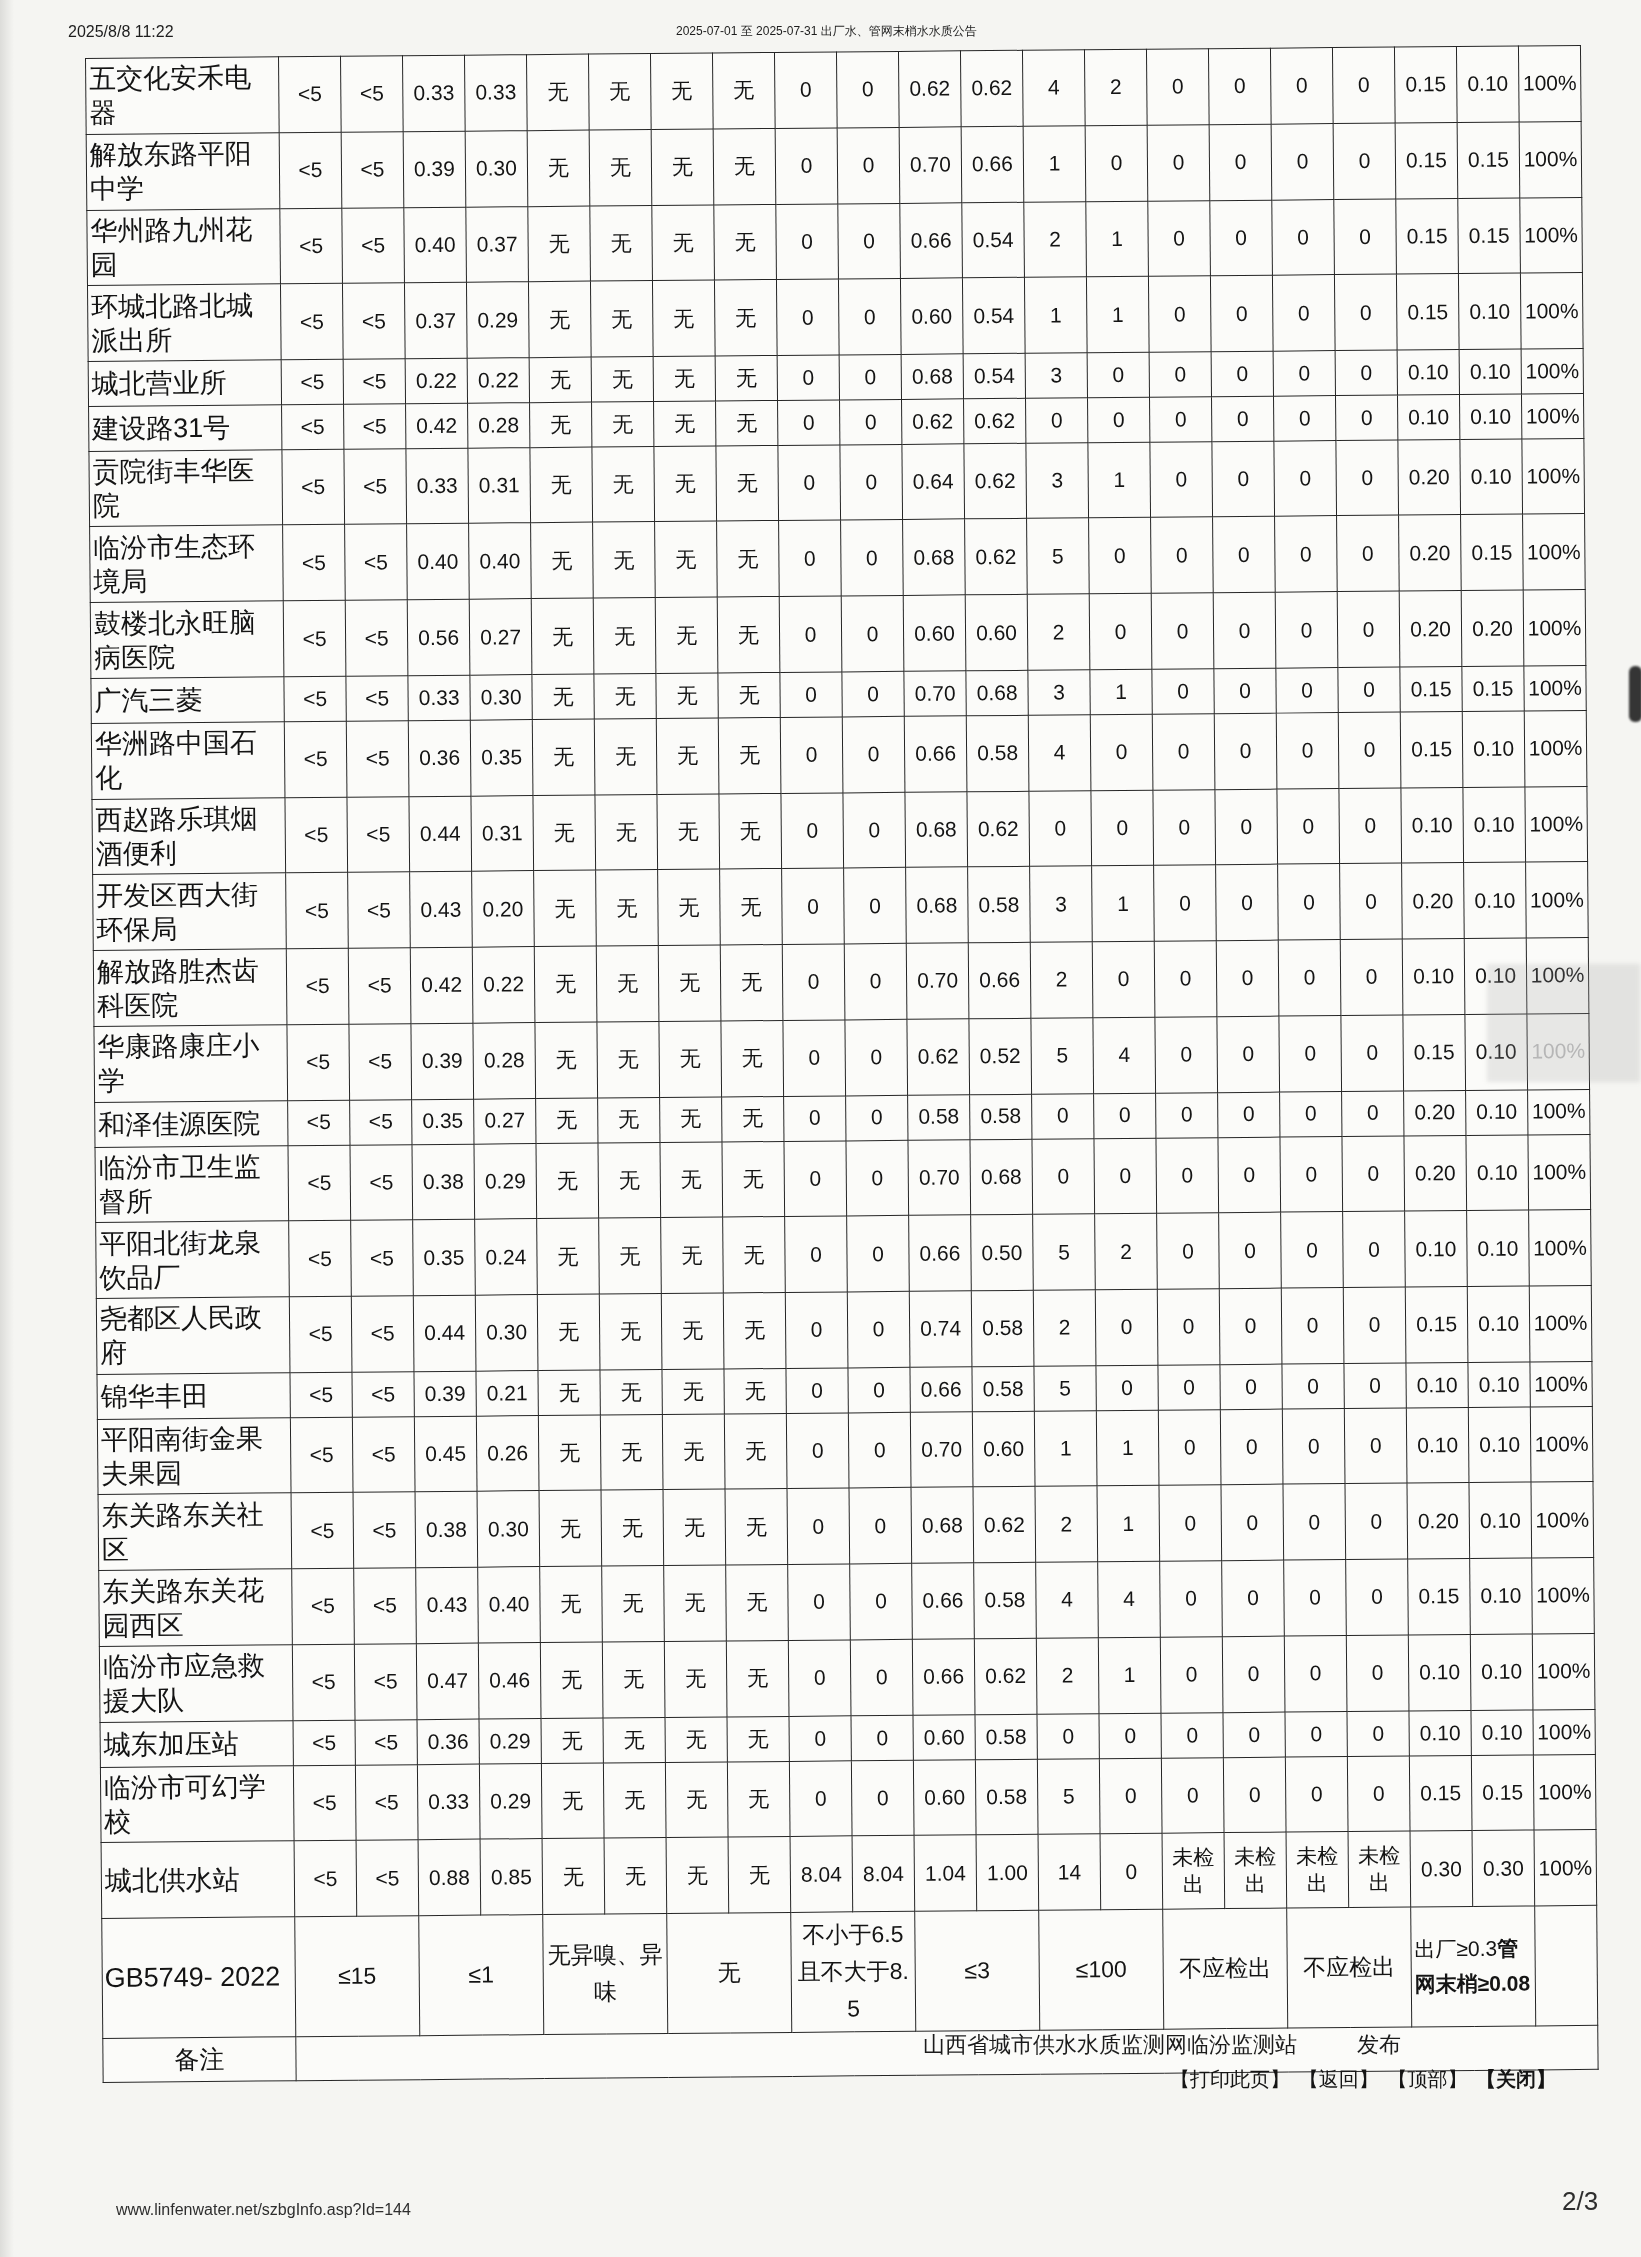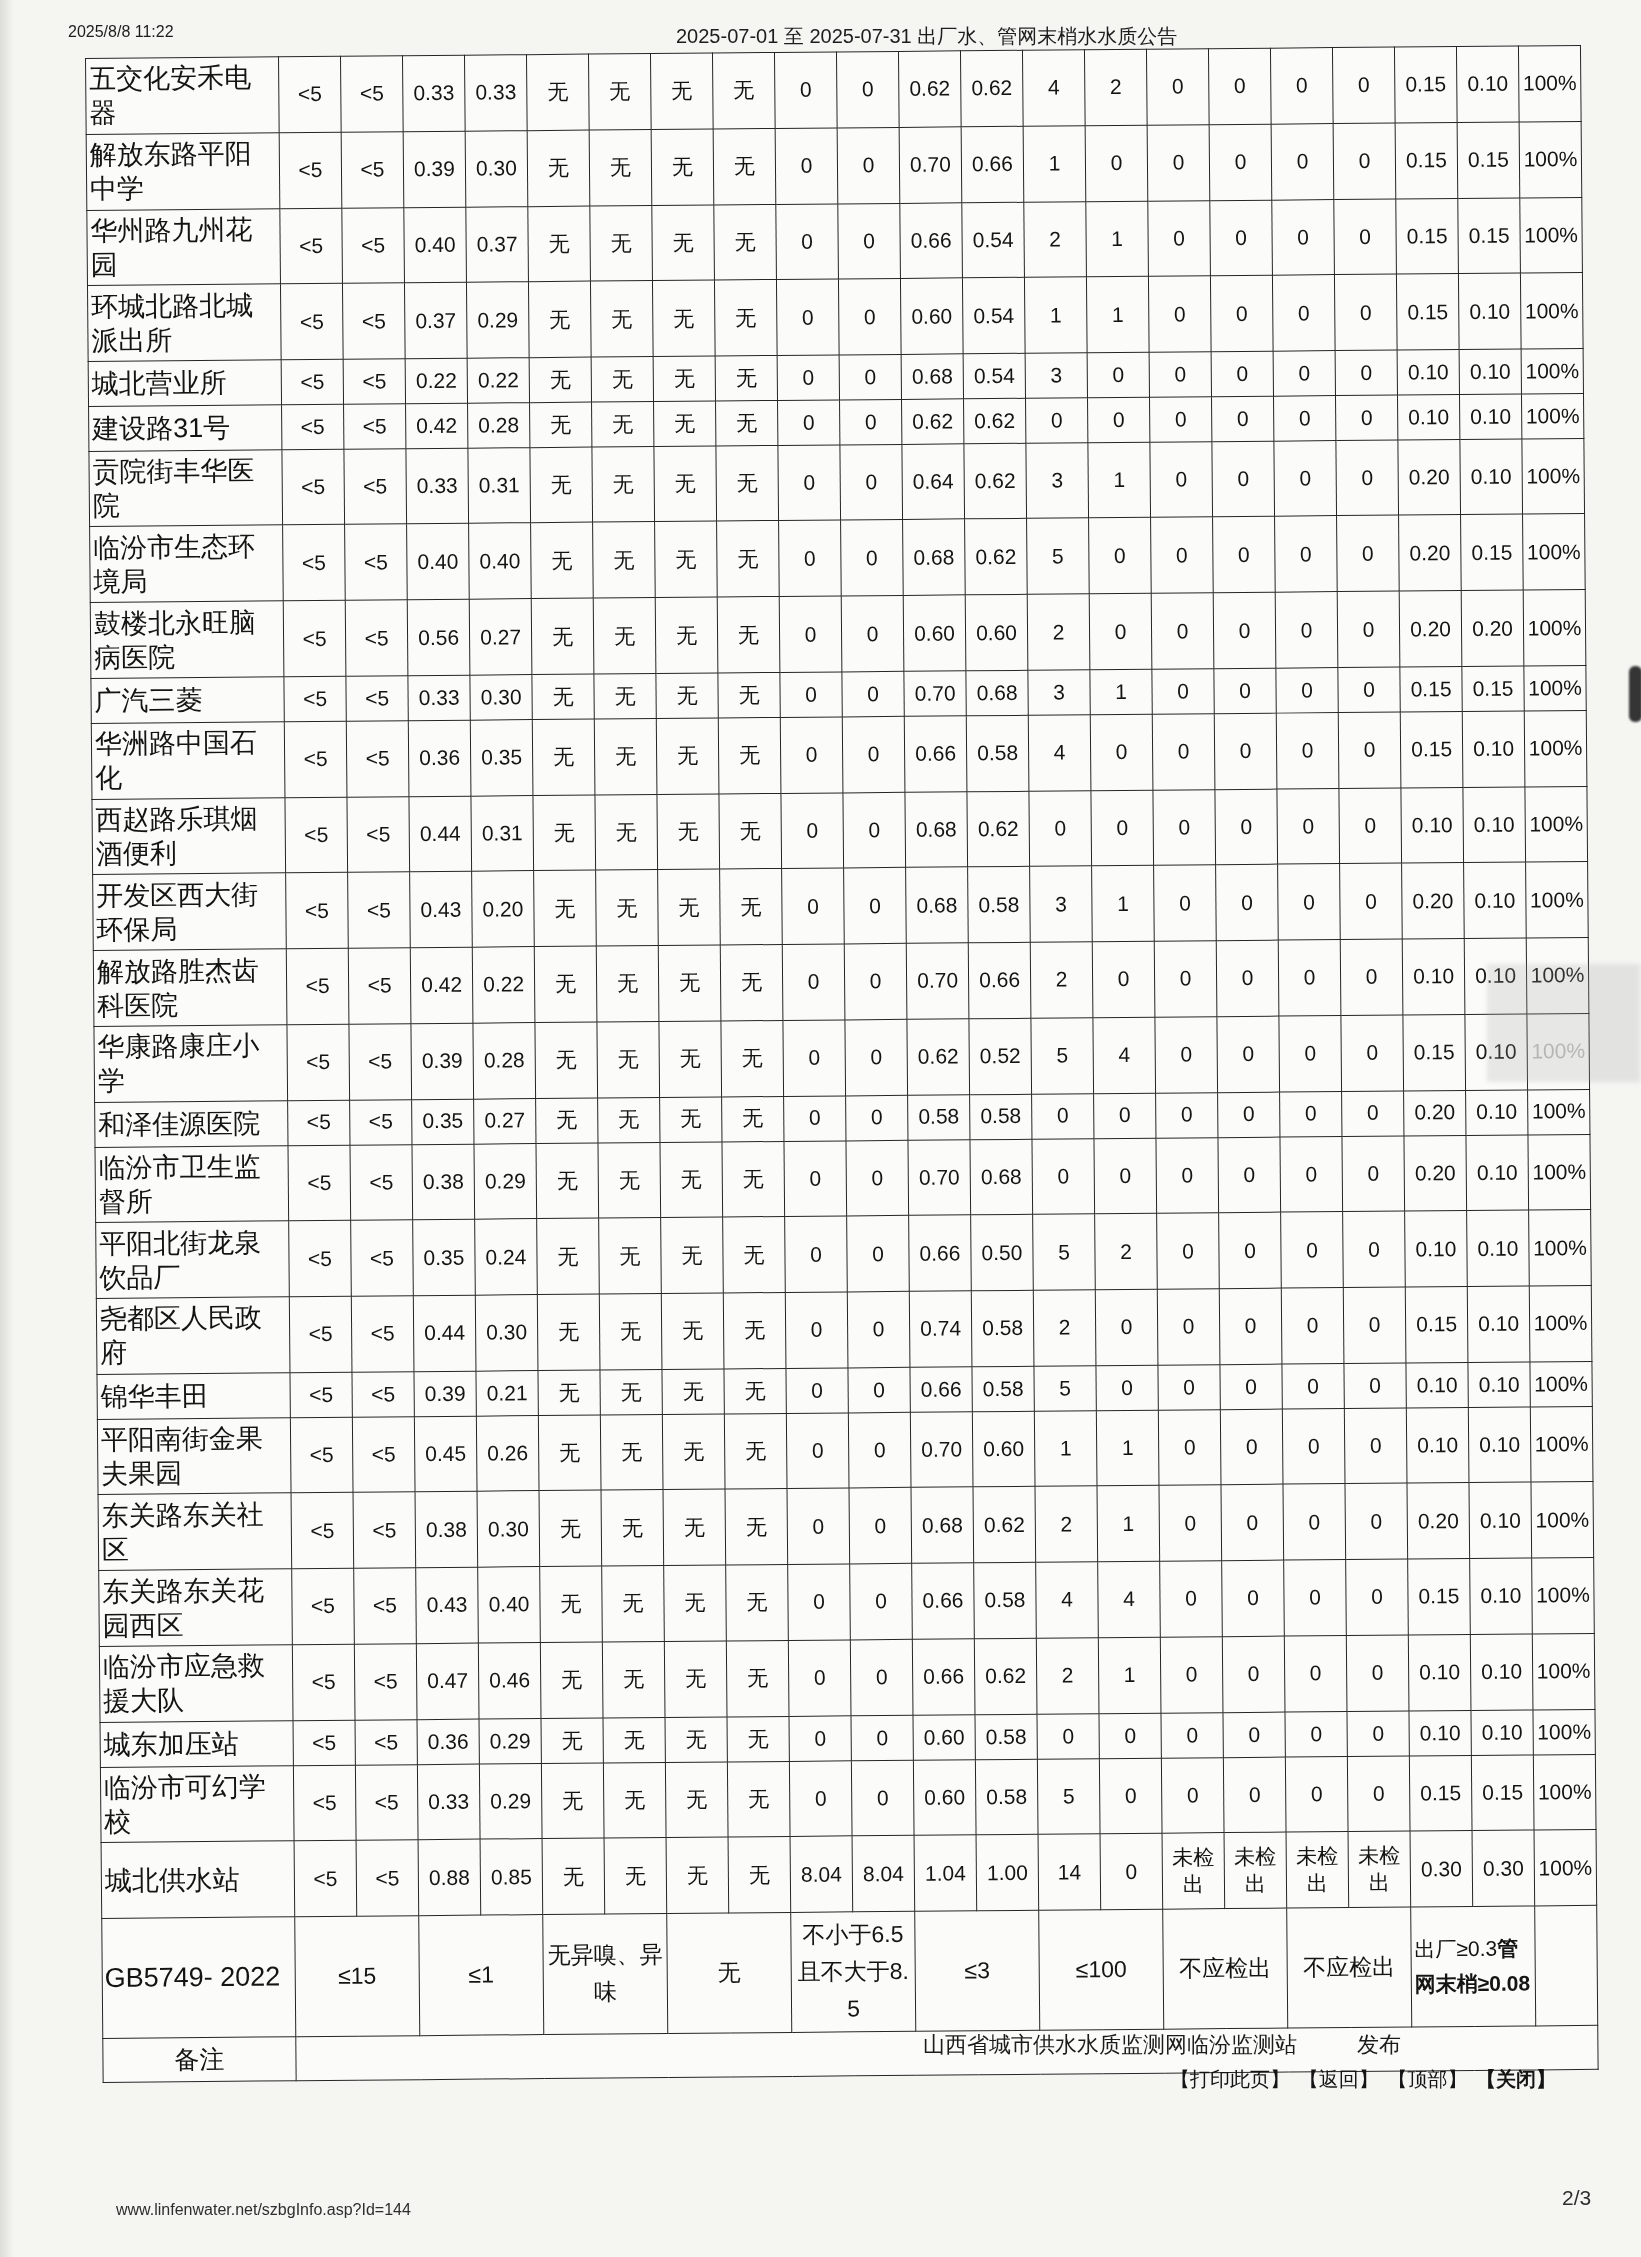--- a/index.html
+++ b/index.html
@@ -6,21 +6,21 @@
   body{
     width:1641px;height:2257px;position:relative;overflow:hidden;
     background:#f5f5f2;
     font-family:"Liberation Sans","DejaVu Sans",sans-serif;
     color:#161616;
   }
   .page{position:absolute;inset:0;}
   .edge-shade{position:absolute;left:0;top:0;width:13.5px;height:100%;
     background:linear-gradient(90deg,rgba(0,0,0,.10),rgba(0,0,0,0));pointer-events:none;}
   .header-datetime{position:absolute;left:68px;top:23px;font-size:16px;color:#1d1d1d;}
-  .header-title{position:absolute;left:676px;top:23px;font-size:20px;color:#1d1d1d;white-space:nowrap;}
+  .header-title{position:absolute;left:676px;top:23px;font-size:12px;color:#1d1d1d;white-space:nowrap;}
 
   table.wq-table{
     position:absolute;left:85px;top:58px;
     border-collapse:collapse;table-layout:fixed;
     width:1493px;
     transform:rotate(-0.5deg);transform-origin:top left;
     background:#fbfbf9;
   }
   .wq-table td{
     border:1.9px solid #262626;
@@ -48,21 +48,21 @@
     content:"";position:absolute;right:-1.9px;bottom:-15.4px;width:135px;height:13.5px;
     background:#fbfbf9;border:1.9px solid #262626;border-top:none;
   }
 
   .publisher{position:absolute;left:923px;top:2030px;font-size:22px;color:#1b1b1b;white-space:nowrap;text-align:center;}
   .pub-gap{display:inline-block;width:60px;}
   .footer-links{position:absolute;left:1170px;top:2066px;font-size:20px;color:#141414;white-space:nowrap;}
   .footer-links span{margin-right:8.7px;cursor:pointer;}
   .footer-links span:last-child{margin-right:15px;font-weight:bold;}
   .page-url{position:absolute;left:116px;top:2201px;font-size:16px;color:#2e2e2e;}
-  .page-number{position:absolute;left:1562px;top:2186px;font-size:21px;color:#2e2e2e;}
+  .page-number{position:absolute;left:1562px;top:2186px;font-size:26px;color:#2e2e2e;}
 
   
   .scan-blob{position:absolute;left:1629px;top:666px;width:12.6px;height:56px;
     background:#353535;border-radius:5.8px;filter:blur(1px);}
   .scan-smudge{position:absolute;left:1487px;top:964px;width:153px;height:118px;
     background:rgba(160,160,160,0.22);filter:blur(1.9px);pointer-events:none;}
 </style>
 </head>
 <body>
 

